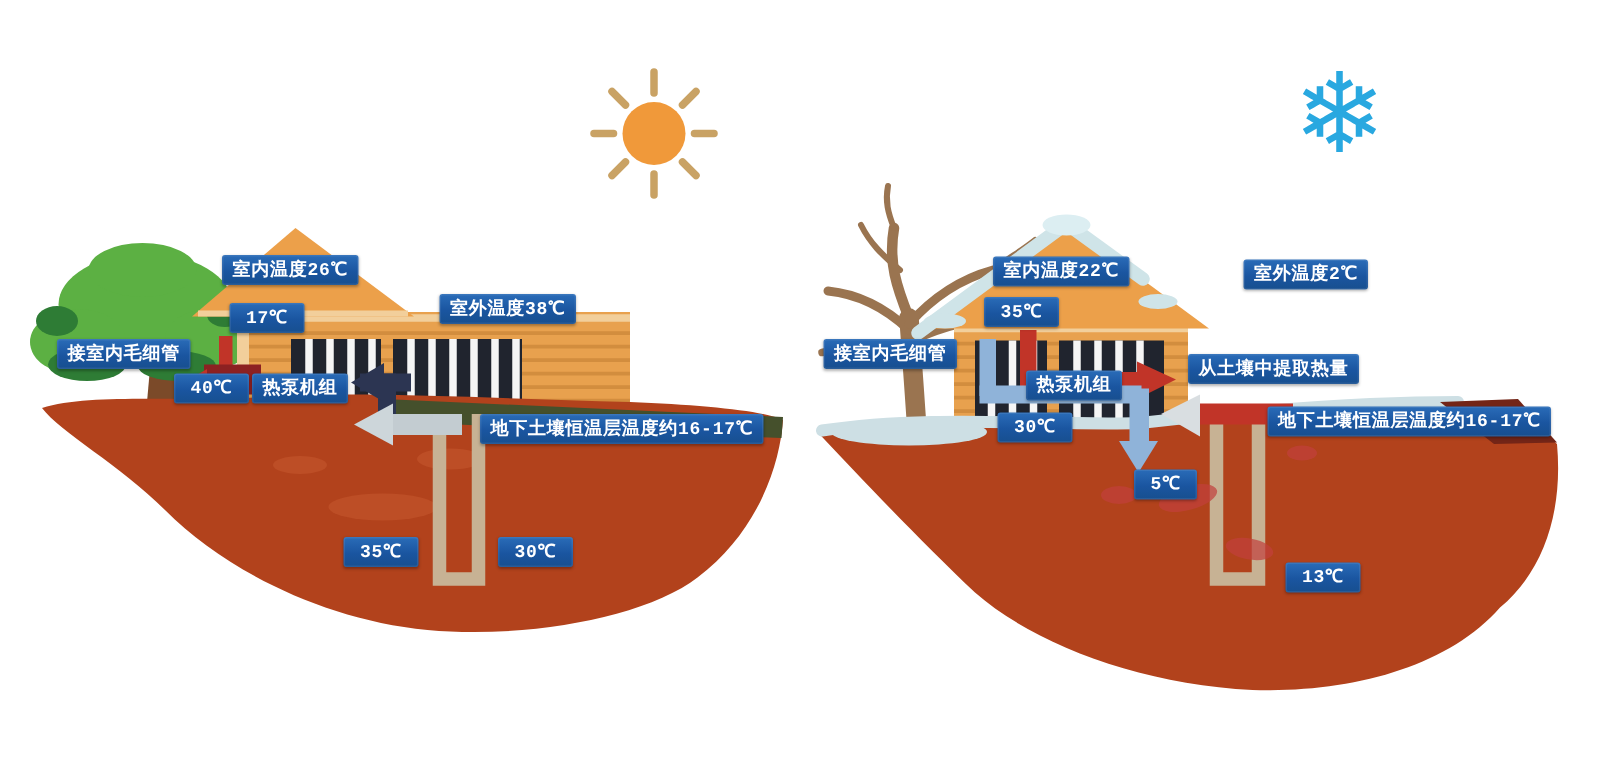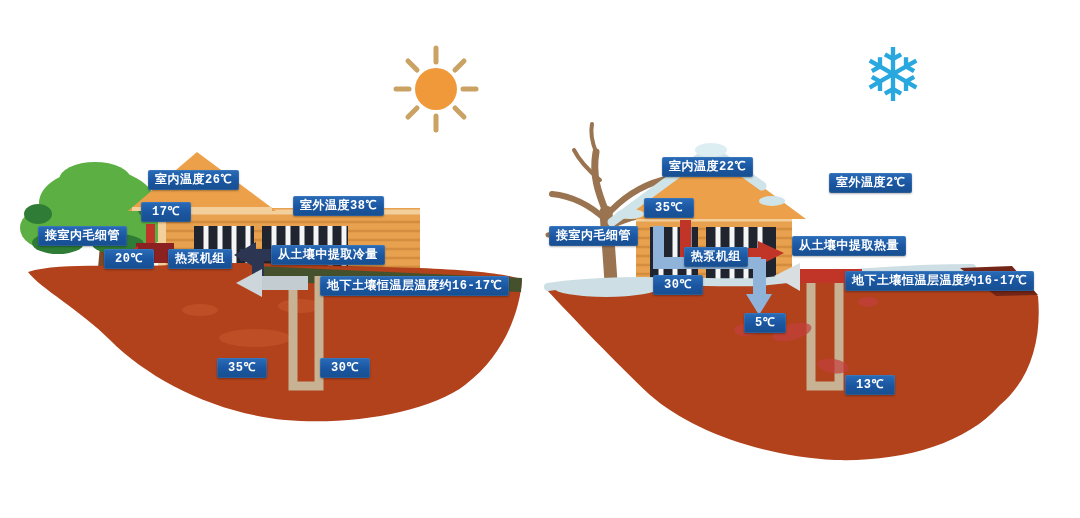--- a/index.html
+++ b/index.html
@@ -4,21 +4,21 @@
 <style>
   html,body{margin:0;padding:0;background:#ffffff;}
   .stage{position:relative;width:1080px;height:518px;background:#ffffff;overflow:hidden;
          font-family:"Liberation Sans",sans-serif;}
   .scene-svg{position:absolute;left:0;top:0;width:1080px;height:518px;}
   .lbl{position:absolute;display:flex;align-items:center;justify-content:center;
        background:linear-gradient(180deg,#2a6cb8 0%,#1a55a0 55%,#174f8f 100%);
        color:#ffffff;font-weight:bold;font-size:12px;line-height:1;
        padding:4px 7px;white-space:nowrap;letter-spacing:.5px;border-radius:2px;
        box-shadow:0 1px 2px rgba(0,0,0,.3), inset 0 0 0 1px rgba(255,255,255,.08);font-family:Liberation Mono, monospace;}
-  .lbl.sm{padding:4px 11px;}
+  .lbl.sm{padding:4px 11px;margin-left:12px;}
 </style>
 </head>
 <body>
 
 <div class="stage">
 
   <svg class="scene-svg" viewBox="0 0 1080 518">
 
     <g>
       <circle cx="436" cy="89" r="21" fill="#f0993a"></circle>
@@ -201,29 +201,28 @@
       <rect x="653" y="226" width="11" height="38"></rect>
       <rect x="653" y="257" width="108" height="12"></rect>
       <rect x="753" y="259" width="13" height="38"></rect>
       <polygon points="746,294 772,294 759,315"></polygon>
     </g>
   </svg>
 
   <div class="lbl" style="left:148px;top:170px">室内温度26℃</div>
   <div class="lbl sm" style="left:141px;top:202px">17℃</div>
   <div class="lbl" style="left:38px;top:226px">接室内毛细管</div>
-  <div class="lbl sm" style="left:104px;top:249px">20℃</div>
+  <div class="lbl sm" style="left:104px;top:249px">40℃</div>
   <div class="lbl" style="left:168px;top:249px">热泵机组</div>
   <div class="lbl" style="left:293px;top:196px">室外温度38℃</div>
-  <div class="lbl" style="left:271px;top:245px">从土壤中提取冷量</div>
   <div class="lbl" style="left:320px;top:276px">地下土壤恒温层温度约16-17℃</div>
   <div class="lbl sm" style="left:217px;top:358px">35℃</div>
   <div class="lbl sm" style="left:320px;top:358px">30℃</div>
 
-  <div class="lbl" style="left:662px;top:157px">室内温度22℃</div>
+  <div class="lbl" style="left:662px;top:171px">室内温度22℃</div>
   <div class="lbl sm" style="left:644px;top:198px">35℃</div>
   <div class="lbl" style="left:549px;top:226px">接室内毛细管</div>
   <div class="lbl" style="left:684px;top:247px">热泵机组</div>
   <div class="lbl sm" style="left:653px;top:275px">30℃</div>
   <div class="lbl" style="left:829px;top:173px">室外温度2℃</div>
   <div class="lbl" style="left:792px;top:236px">从土壤中提取热量</div>
   <div class="lbl" style="left:845px;top:271px">地下土壤恒温层温度约16-17℃</div>
   <div class="lbl sm" style="left:744px;top:313px">5℃</div>
   <div class="lbl sm" style="left:845px;top:375px">13℃</div>
 

